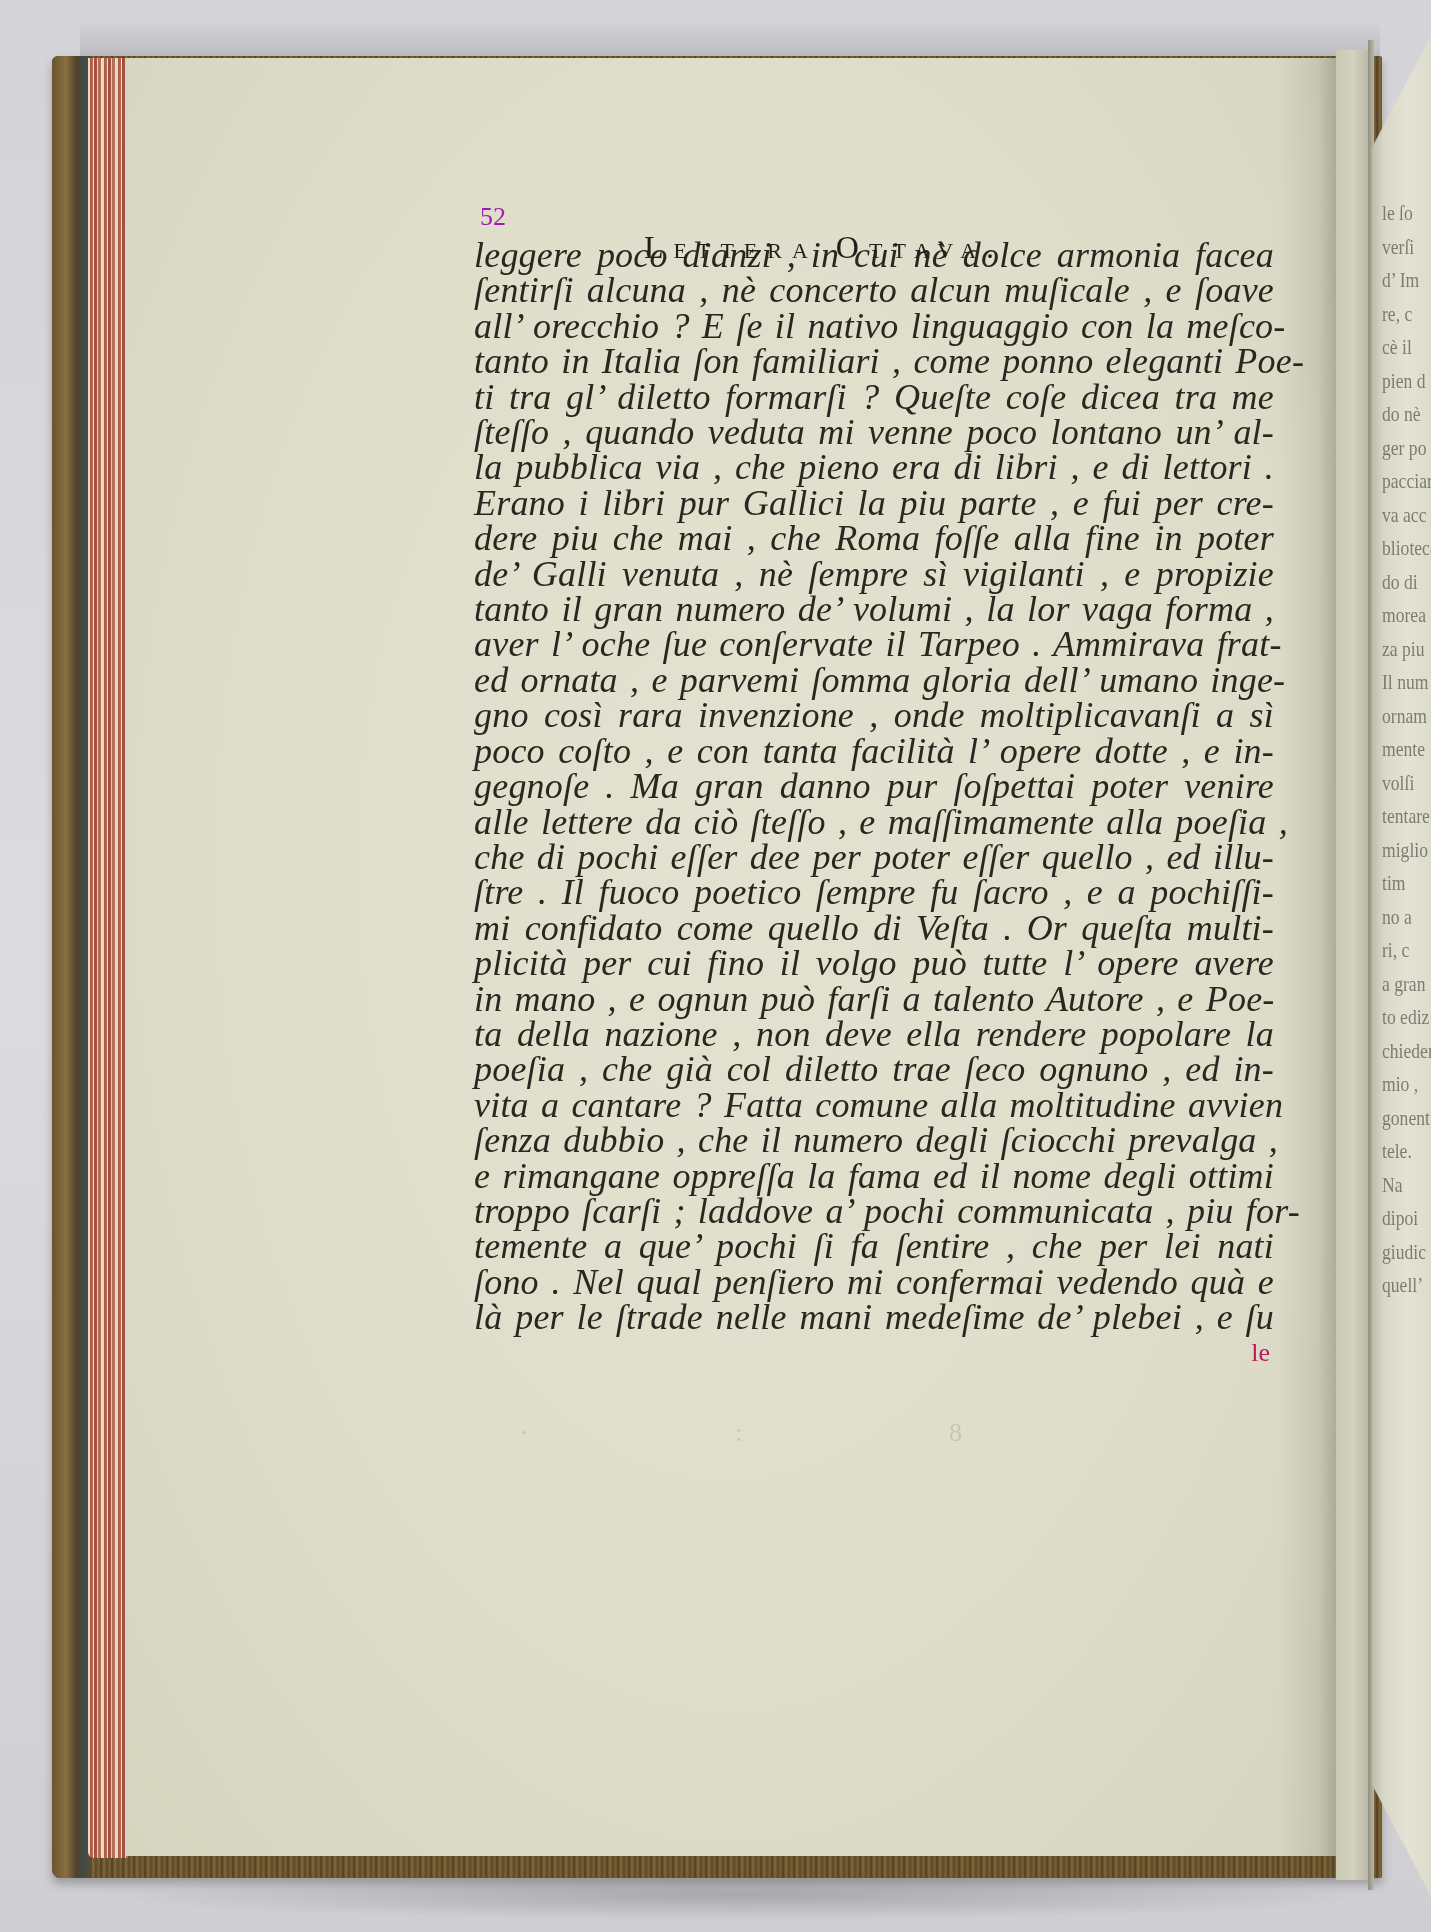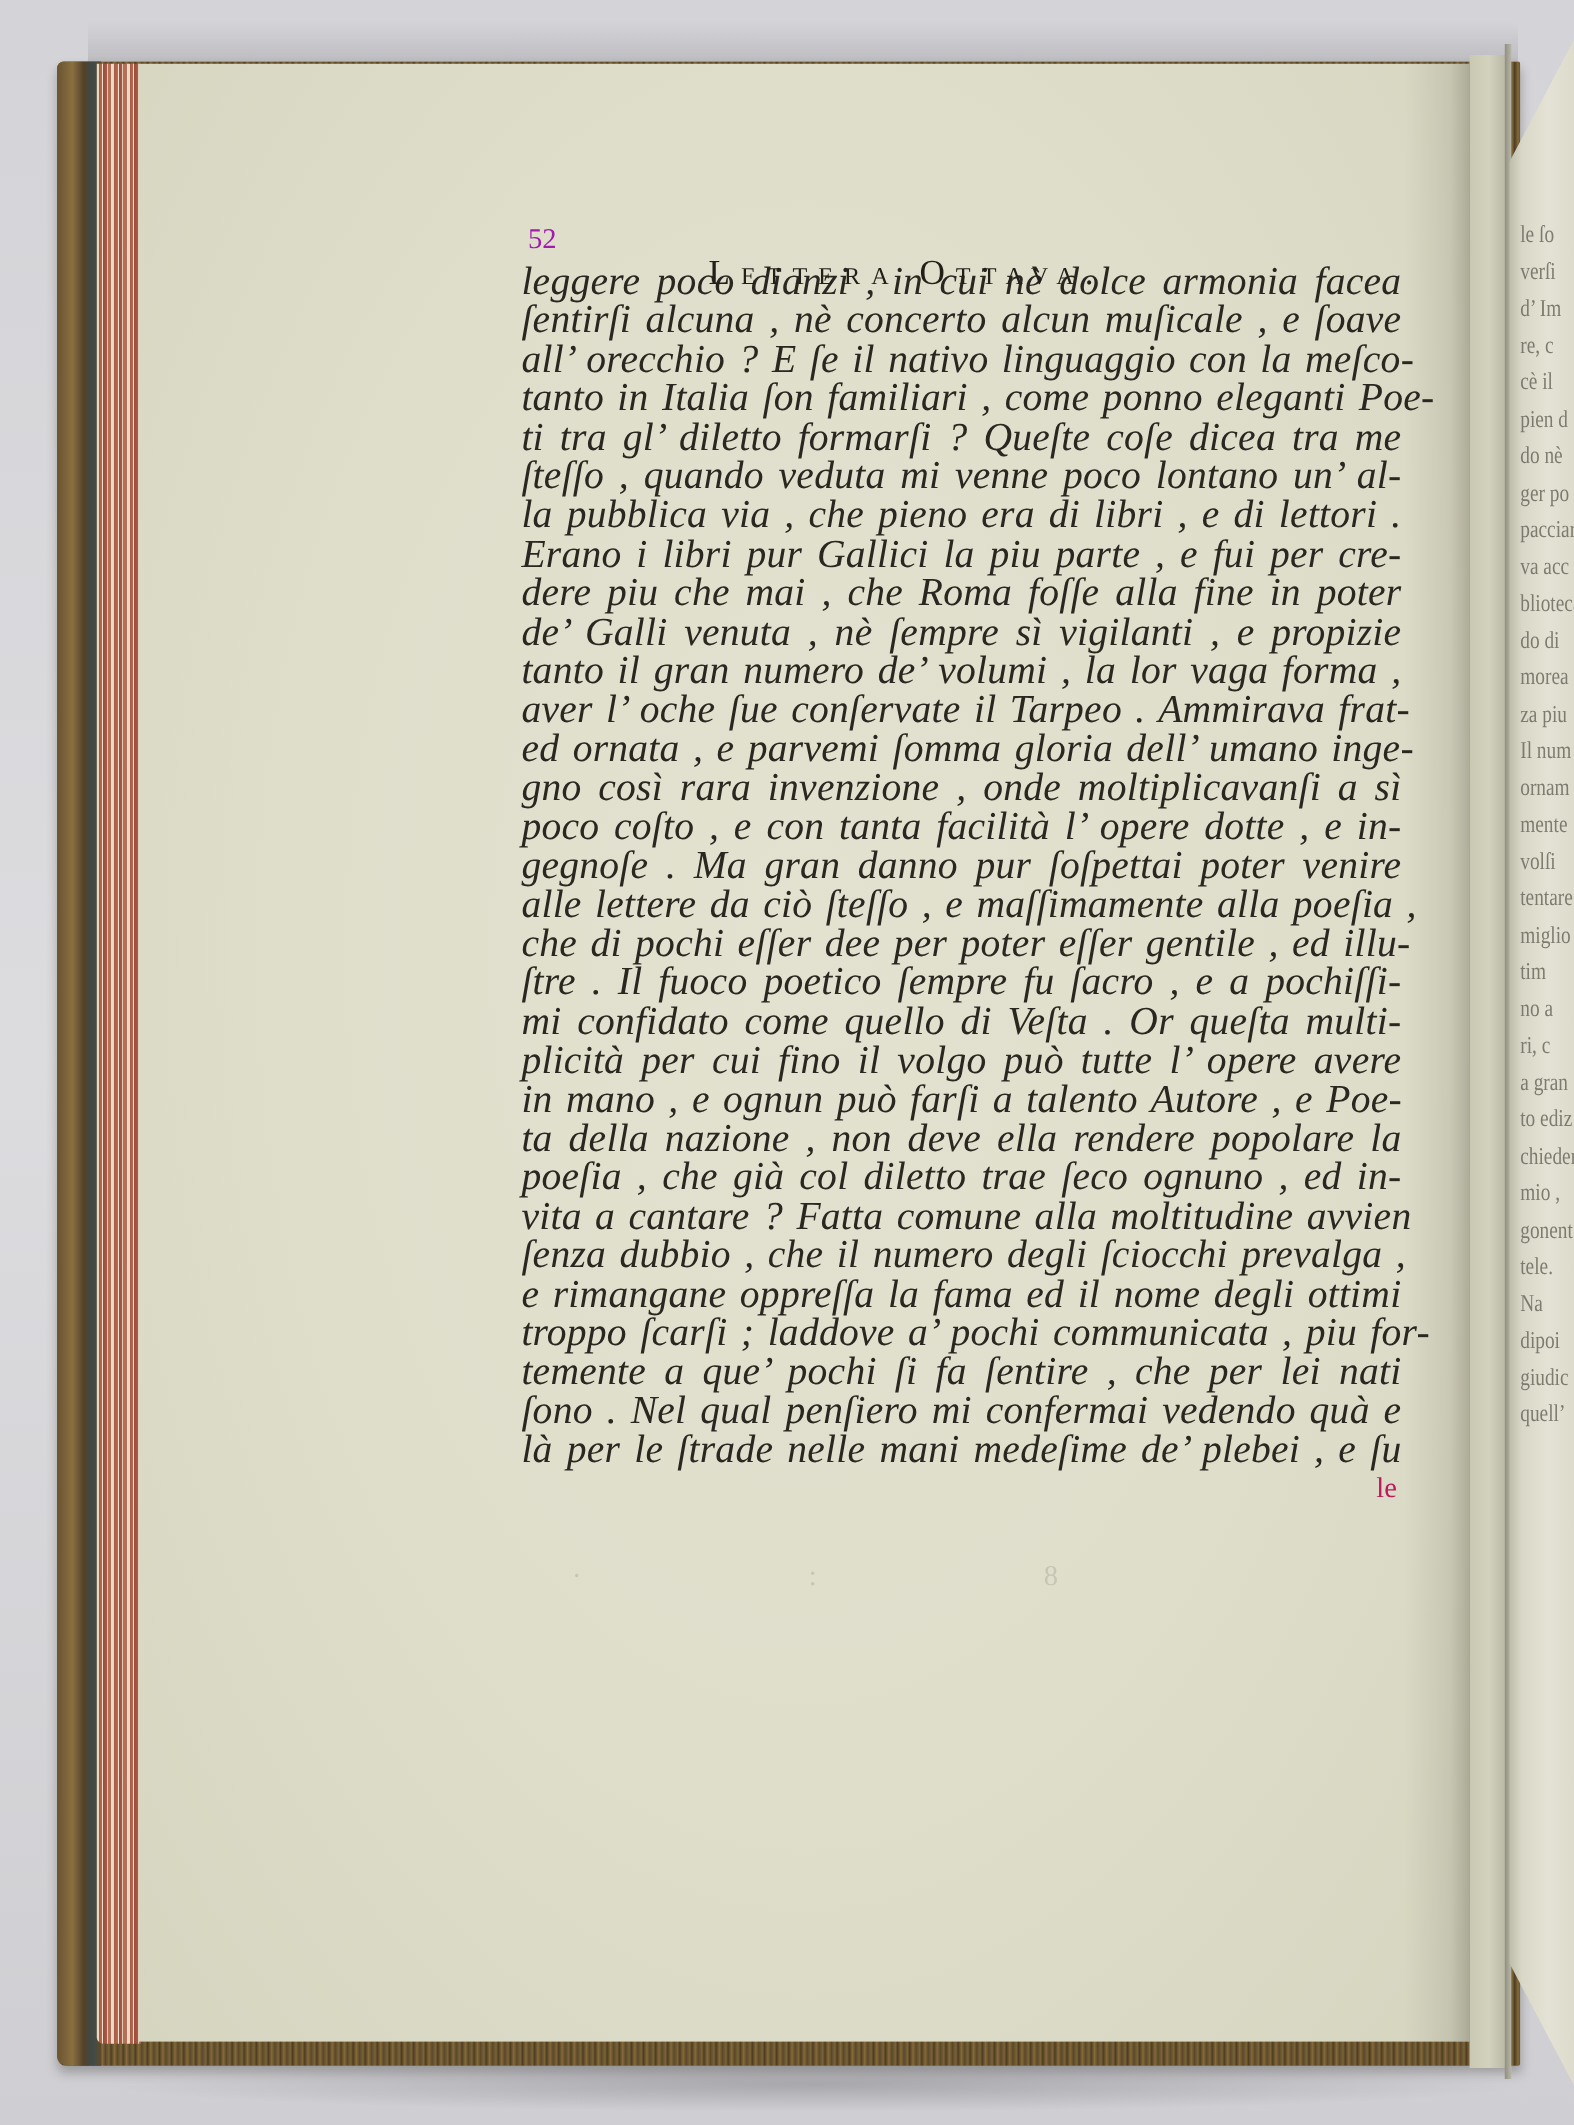--- a/index.html
+++ b/index.html
@@ -267,21 +267,21 @@
       <span class="body-line">Erano i libri pur Gallici la piu parte , e fui per cre-</span>
       <span class="body-line">dere piu che mai , che Roma foſſe alla fine in poter</span>
       <span class="body-line">de’ Galli venuta , nè ſempre sì vigilanti , e propizie</span>
       <span class="body-line">tanto il gran numero de’ volumi , la lor vaga forma ,</span>
       <span class="body-line">aver l’ oche ſue conſervate il Tarpeo . Ammirava frat-</span>
       <span class="body-line">ed ornata , e parvemi ſomma gloria dell’ umano inge-</span>
       <span class="body-line">gno così rara invenzione , onde moltiplicavanſi a sì</span>
       <span class="body-line">poco coſto , e con tanta facilità l’ opere dotte , e in-</span>
       <span class="body-line">gegnoſe . Ma gran danno pur ſoſpettai poter venire</span>
       <span class="body-line">alle lettere da ciò ſteſſo , e maſſimamente alla poeſia ,</span>
-      <span class="body-line">che di pochi eſſer dee per poter eſſer gentile , ed illu-</span>
+      <span class="body-line">che di pochi eſſer dee per poter eſſer quello , ed illu-</span>
       <span class="body-line">ſtre . Il fuoco poetico ſempre fu ſacro , e a pochiſſi-</span>
       <span class="body-line">mi confidato come quello di Veſta . Or queſta multi-</span>
       <span class="body-line">plicità per cui fino il volgo può tutte l’ opere avere</span>
       <span class="body-line">in mano , e ognun può farſi a talento Autore , e Poe-</span>
       <span class="body-line">ta della nazione , non deve ella rendere popolare la</span>
       <span class="body-line">poeſia , che già col diletto trae ſeco ognuno , ed in-</span>
       <span class="body-line">vita a cantare ? Fatta comune alla moltitudine avvien</span>
       <span class="body-line">ſenza dubbio , che il numero degli ſciocchi prevalga ,</span>
       <span class="body-line">e rimangane oppreſſa la fama ed il nome degli ottimi</span>
       <span class="body-line">troppo ſcarſi ; laddove a’ pochi communicata , piu for-</span>

